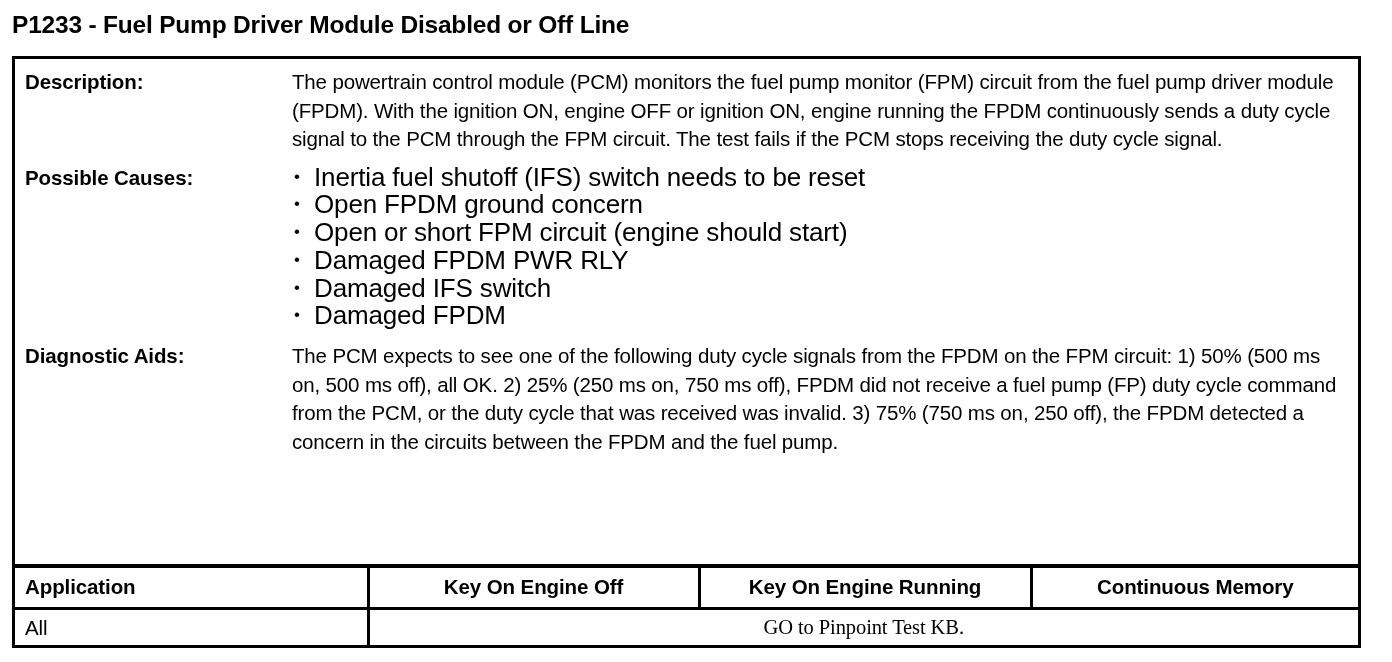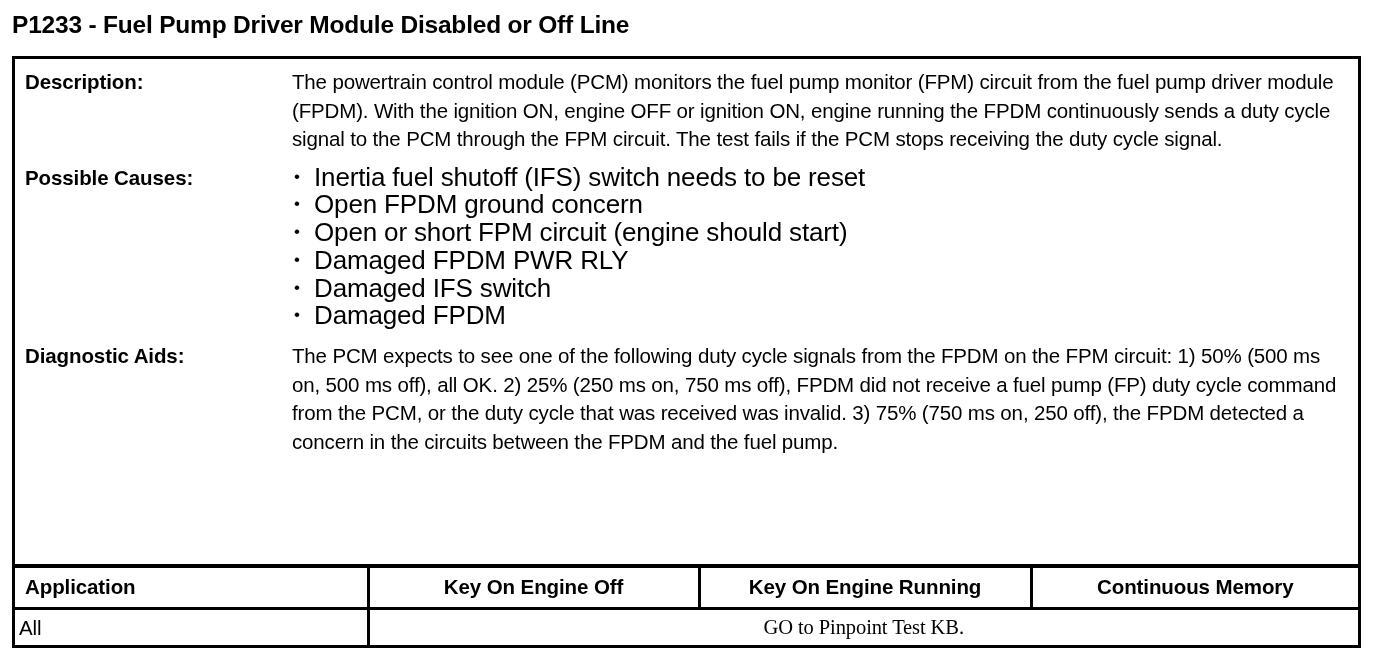--- a/index.html
+++ b/index.html
@@ -143,21 +143,21 @@
   }
   .app-table thead th:last-child {
     border-right: none;
   }
   .app-table tbody td {
     height: 38px;
     vertical-align: middle;
   }
   .app-table tbody td.cell-app {
     text-align: left;
-    padding-left: 4px;
+    padding-left: 10px;
     border-right: 3px solid #000;
     white-space: nowrap;
   }
   .app-table tbody td.cell-action {
     text-align: center;
     white-space: nowrap;
     font-family: Liberation Serif, serif;
   }
 
   

